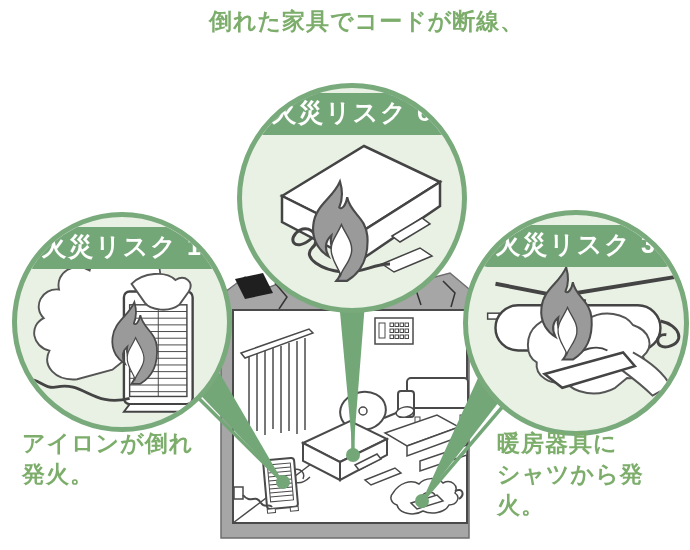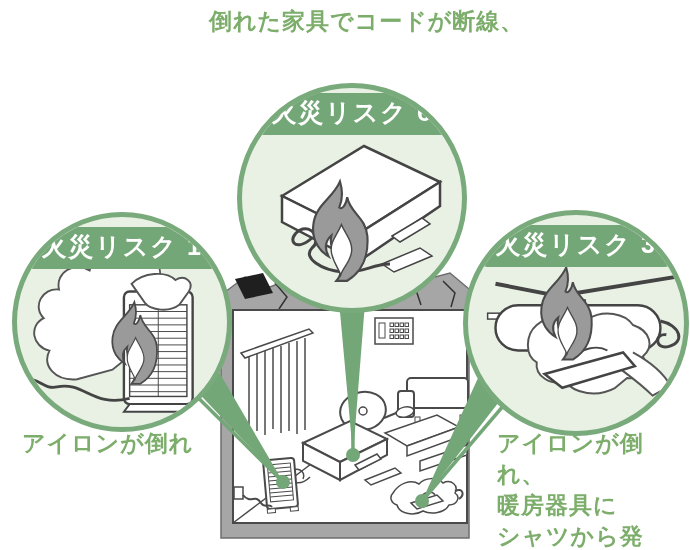--- a/index.html
+++ b/index.html
@@ -203,19 +203,19 @@
       <polygon points="78,162 158,140 170,154 96,176" stroke-width="2.5"></polygon>
       <path d="M108,146 C114,136 132,132 142,138" fill="none" stroke-width="2"></path>
     </g>
     <use href="#flame" transform="translate(66,52) scale(0.68)"></use>
   </svg>
   <div class="risk-badge">火災リスク 3</div>
 </div>
 
 <div class="caption" id="caption-left">
   <div>アイロンが倒れ</div>
+  <div>発火。</div>
 </div>
 
 <div class="caption" id="caption-right">
-  <div>アイロンが倒れ、</div>
   <div>暖房器具に</div>
   <div>シャツから発火。</div>
 </div>
 
 </body></html>

